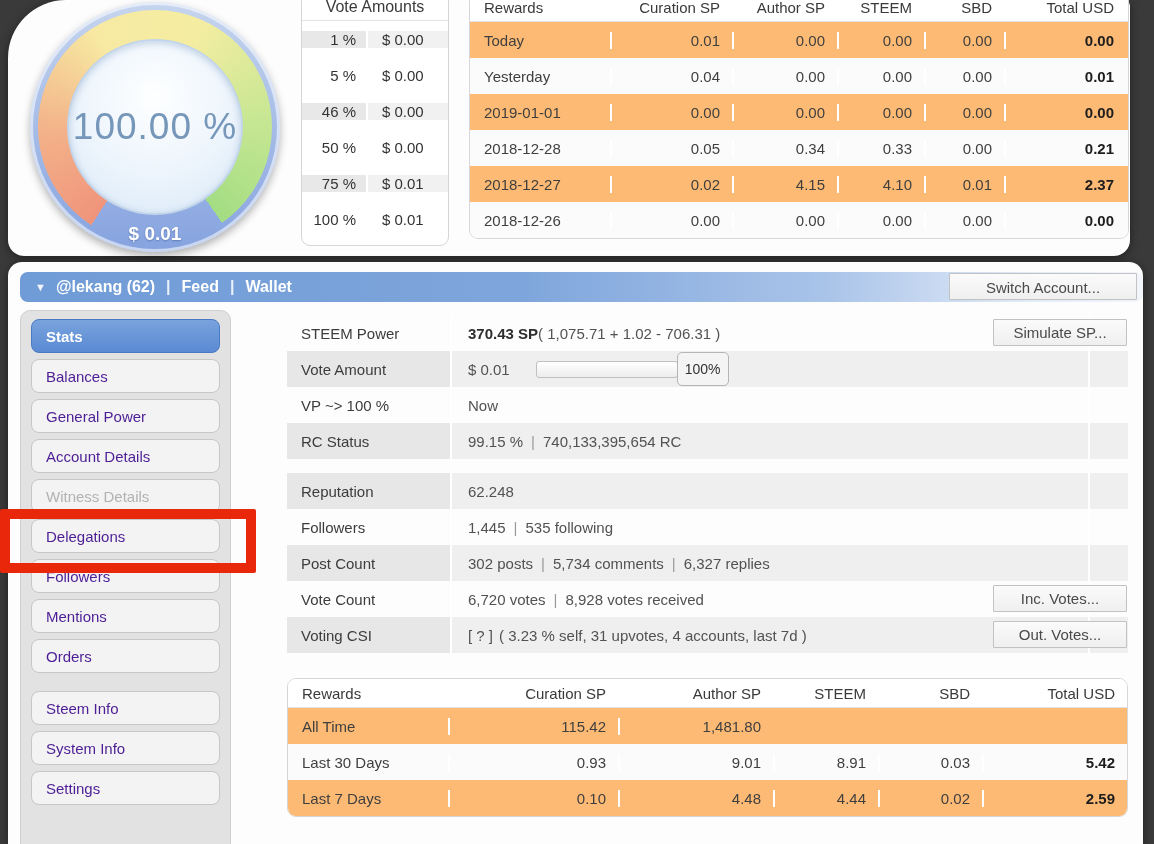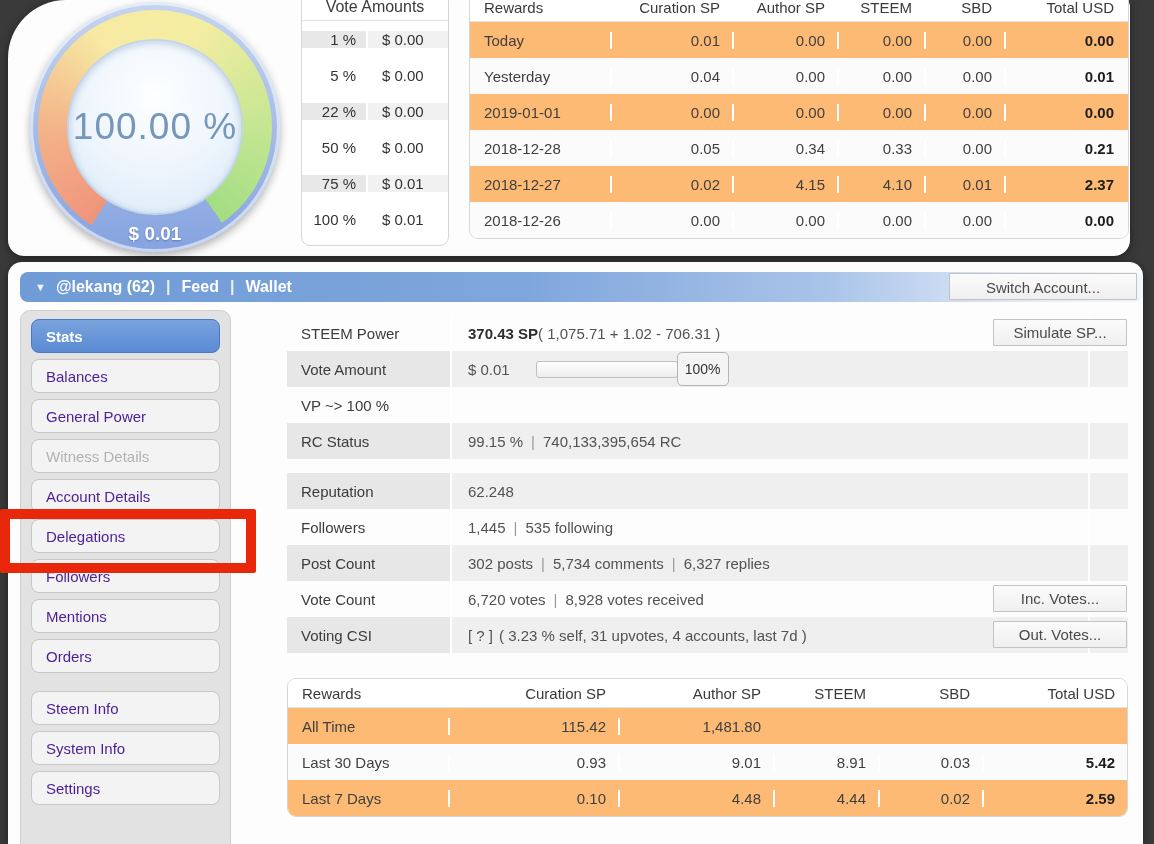--- a/index.html
+++ b/index.html
@@ -126,21 +126,21 @@
     <div class="va-title">Vote Amounts</div>
     <div class="va-row shaded">
       <span class="va-pct">1 %</span>
       <span class="va-val">$ 0.00</span>
     </div>
     <div class="va-row">
       <span class="va-pct">5 %</span>
       <span class="va-val">$ 0.00</span>
     </div>
     <div class="va-row shaded">
-      <span class="va-pct">22 %</span>
+      <span class="va-pct">46 %</span>
       <span class="va-val">$ 0.00</span>
     </div>
     <div class="va-row">
       <span class="va-pct">50 %</span>
       <span class="va-val">$ 0.00</span>
     </div>
     <div class="va-row shaded">
       <span class="va-pct">75 %</span>
       <span class="va-val">$ 0.01</span>
     </div>
@@ -219,22 +219,22 @@
     <span class="bar-link">Feed</span>
     <span class="bar-sep">|</span>
     <span class="bar-link">Wallet</span>
   </div>
   <div class="btn switch-btn">Switch Account...</div>
 
   <div class="sidebar">
     <div class="side-item active">Stats</div>
     <div class="side-item">Balances</div>
     <div class="side-item">General Power</div>
+    <div class="side-item">Account Details</div>
     <div class="side-item disabled">Witness Details</div>
-    <div class="side-item">Account Details</div>
     <div class="side-item">Delegations</div>
     <div class="side-item">Followers</div>
     <div class="side-item">Mentions</div>
     <div class="side-item">Orders</div>
     <div class="side-gap"></div>
     <div class="side-item">Steem Info</div>
     <div class="side-item">System Info</div>
     <div class="side-item">Settings</div>
   </div>
 
@@ -255,20 +255,21 @@
       <span class="val">
         <span>$ 0.01</span>
         <span class="slider-track"></span>
         <span class="slider-box">100%</span>
       </span>
       <span class="tail"></span>
     </div>
 
     <div class="row">
       <span class="lbl">VP ~&gt; 100 %</span>
+      <span class="val">Now</span>
       <span class="tail"></span>
     </div>
 
     <div class="row shaded">
       <span class="lbl">RC Status</span>
       <span class="val">
           <span>99.15 %</span>
           <span class="sep">|</span>
           <span>740,133,395,654 RC</span>
         </span>

